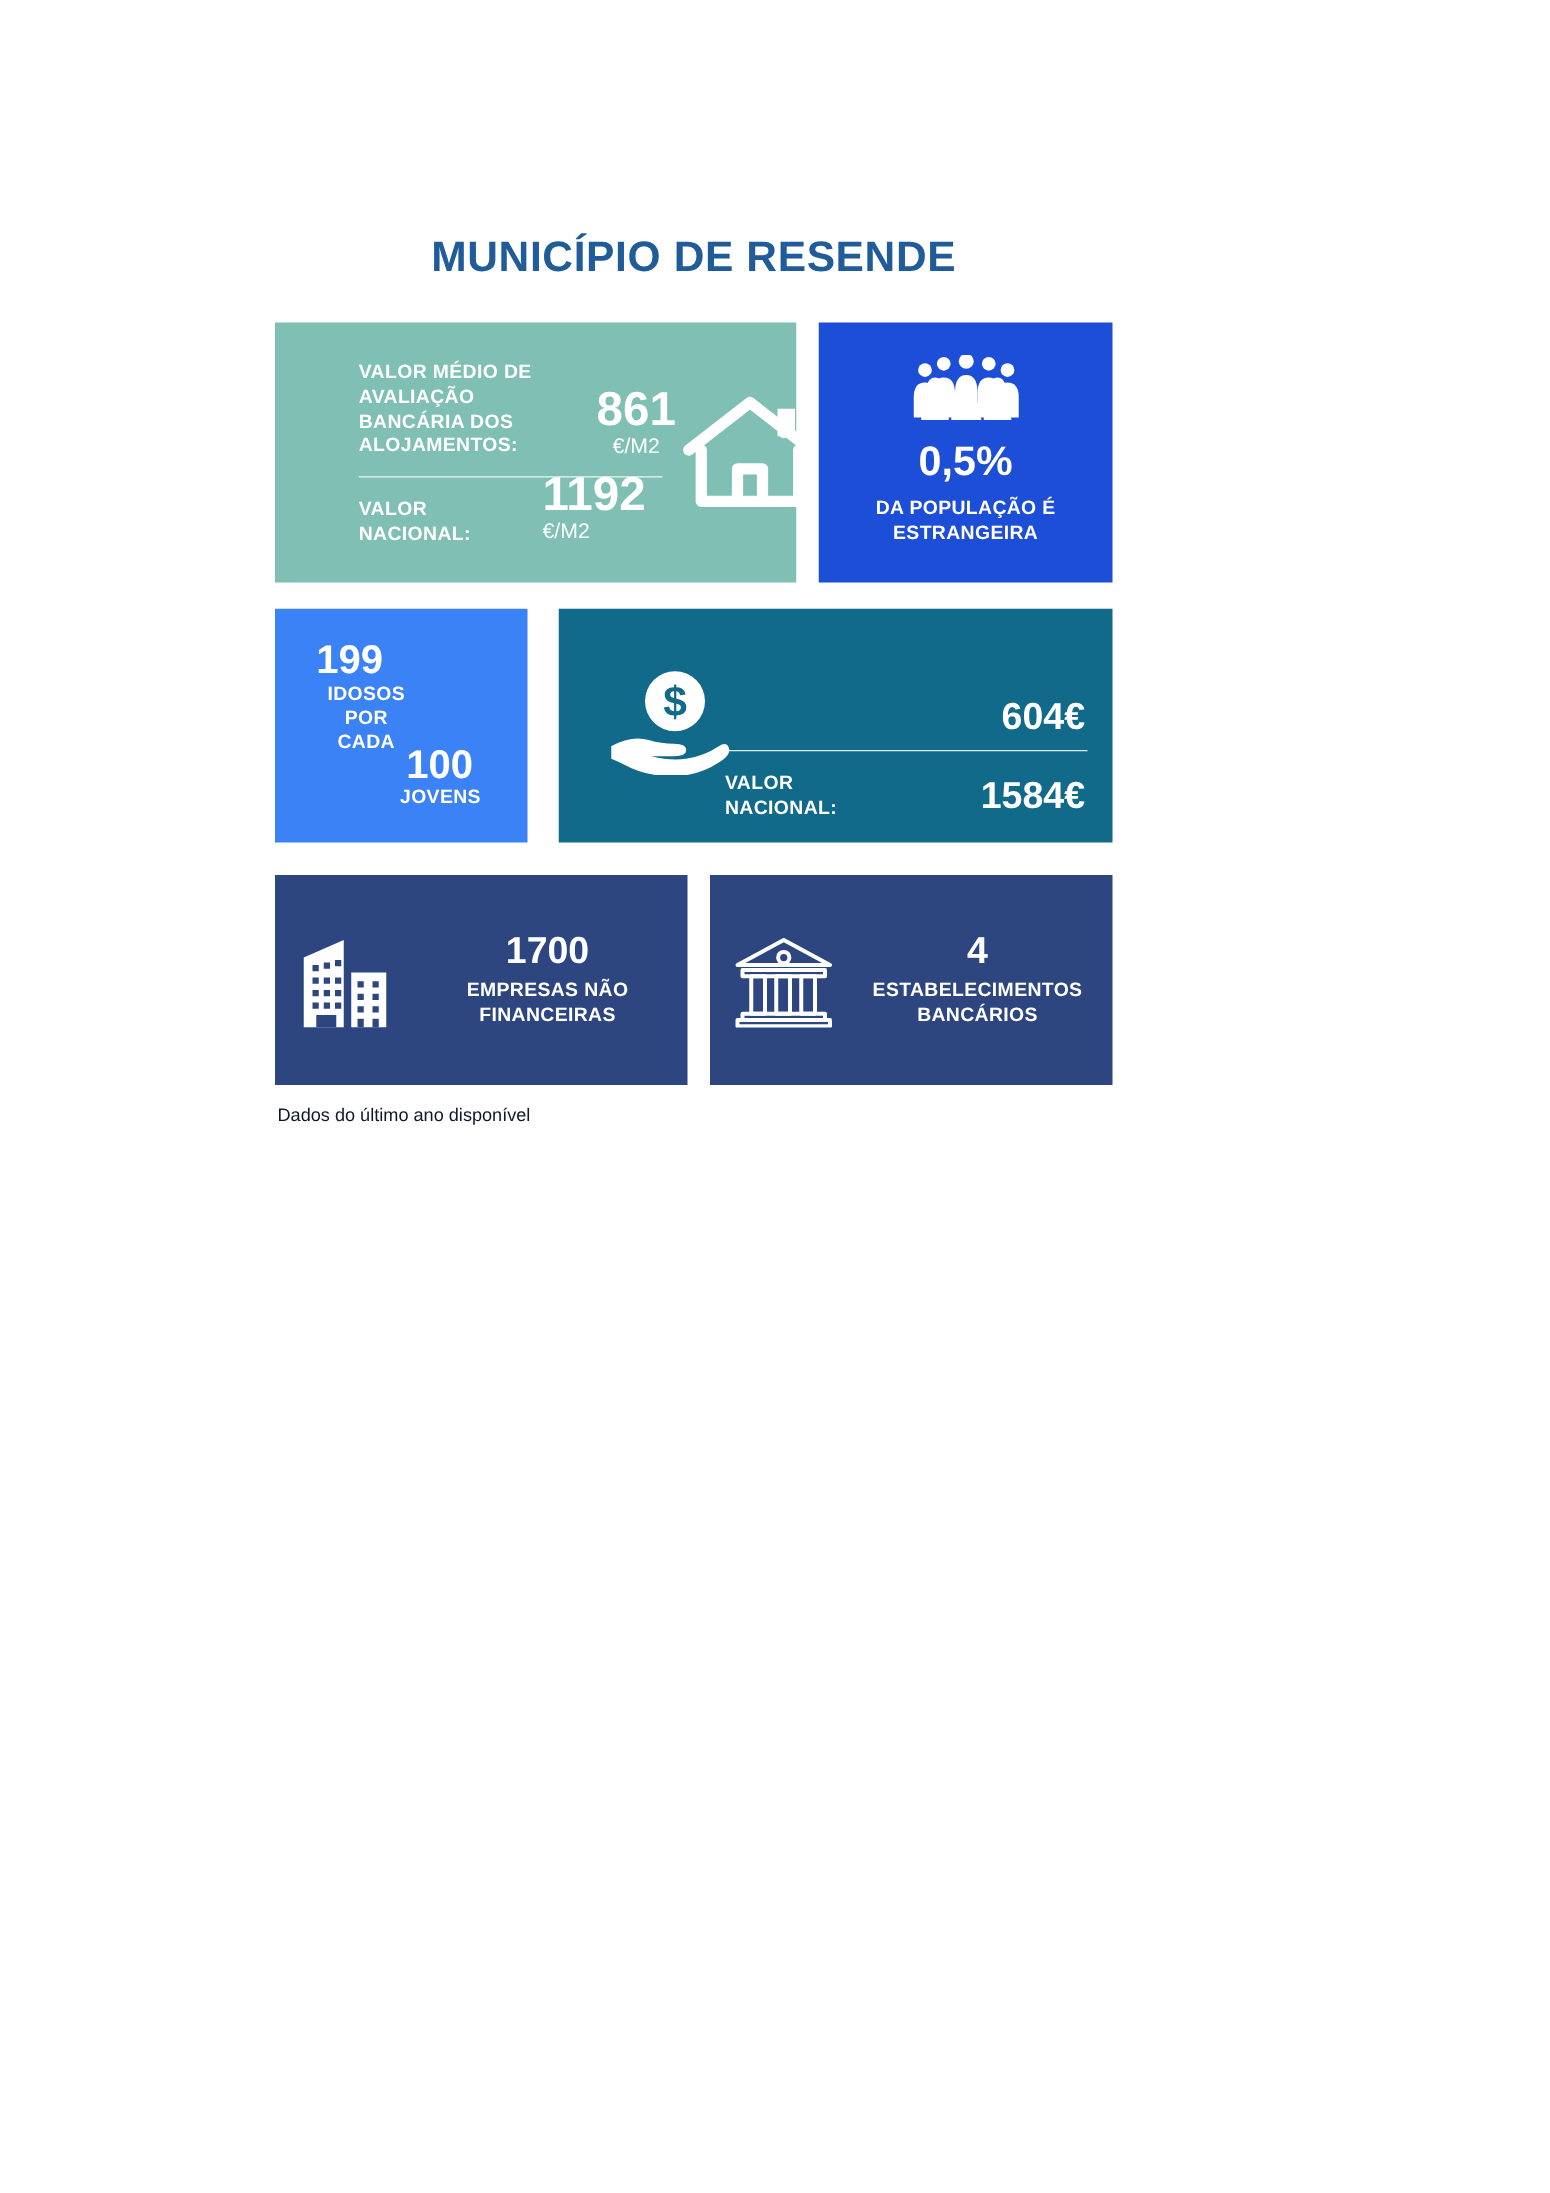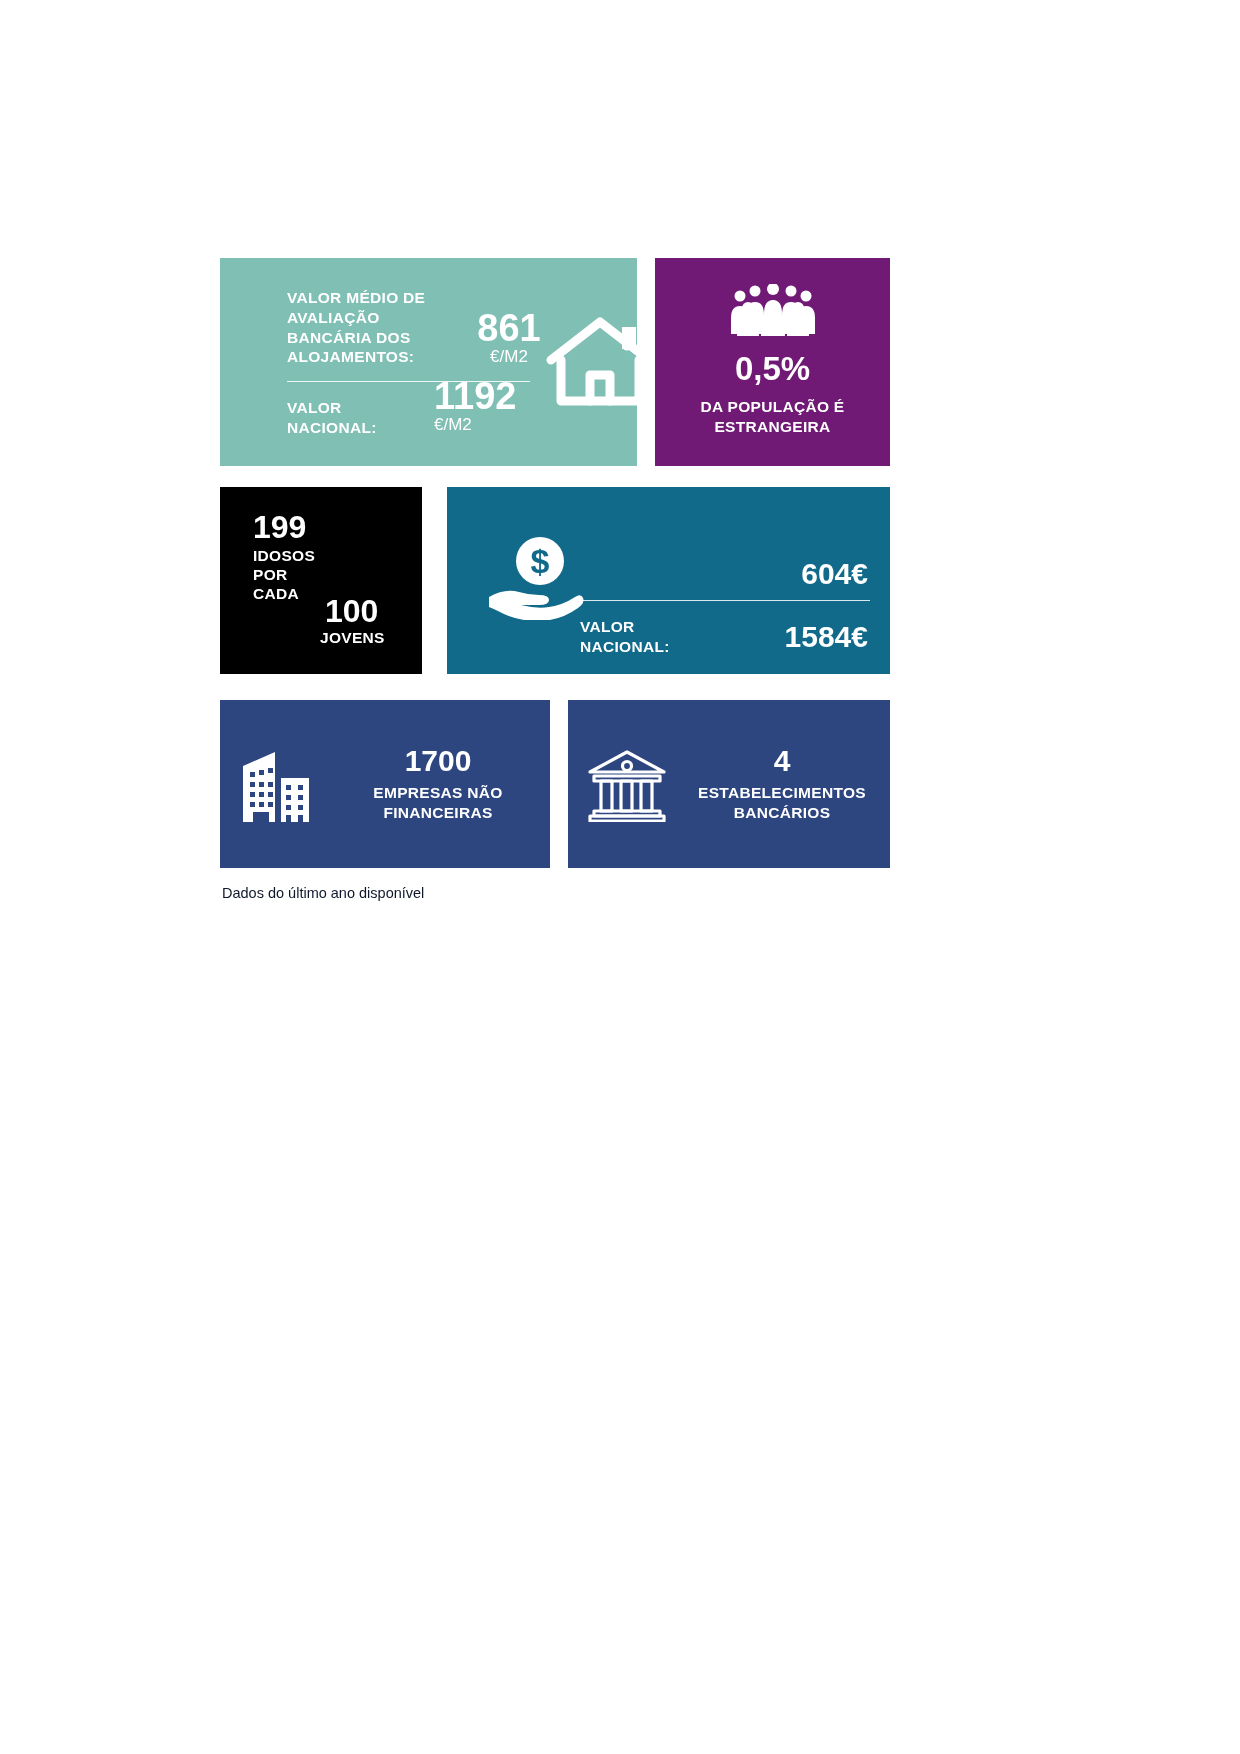--- a/index.html
+++ b/index.html
@@ -131,21 +131,21 @@
     width: 110px;
     height: 95px;
   }
 
   
   .card-foreign {
     left: 655px;
     top: 258px;
     width: 235px;
     height: 208px;
-    background: #701a75;
+    background: #1d4ed8;
     display: flex;
     flex-direction: column;
     align-items: center;
     justify-content: flex-start;
     padding-top: 26px;
   }
   .people-icon {
     width: 92px;
     height: 52px;
   }
@@ -164,21 +164,22 @@
     letter-spacing: 0.3px;
     text-transform: uppercase;
   }
 
   
   .card-ageing {
     left: 220px;
     top: 487px;
     width: 202px;
     height: 187px;
-    background: #000000;
+    background: #3b82f6;
+    text-align: center;
   }
   .ageing-inner { position: relative; width: 100%; height: 100%; }
   .ageing-num-a {
     position: absolute;
     left: 33px;
     top: 24px;
     font-size: 32px;
     font-weight: bold;
     line-height: 1;
   }
@@ -327,20 +328,21 @@
     color: #0f172a;
   }
 
   svg { display: block; }
 </style>
 </head>
 <body>
 
 <div class="page">
 
+  <div class="title">MUNICÍPIO DE RESENDE</div>
 
   <div class="card card-housing">
     <div class="housing-inner">
 
       <div class="housing-label-a">VALOR MÉDIO DE AVALIAÇÃO BANCÁRIA DOS ALOJAMENTOS:</div>
 
       <div class="housing-value-a">
         <span class="big">861</span>
         <span class="unit">€/M2</span>
       </div>

